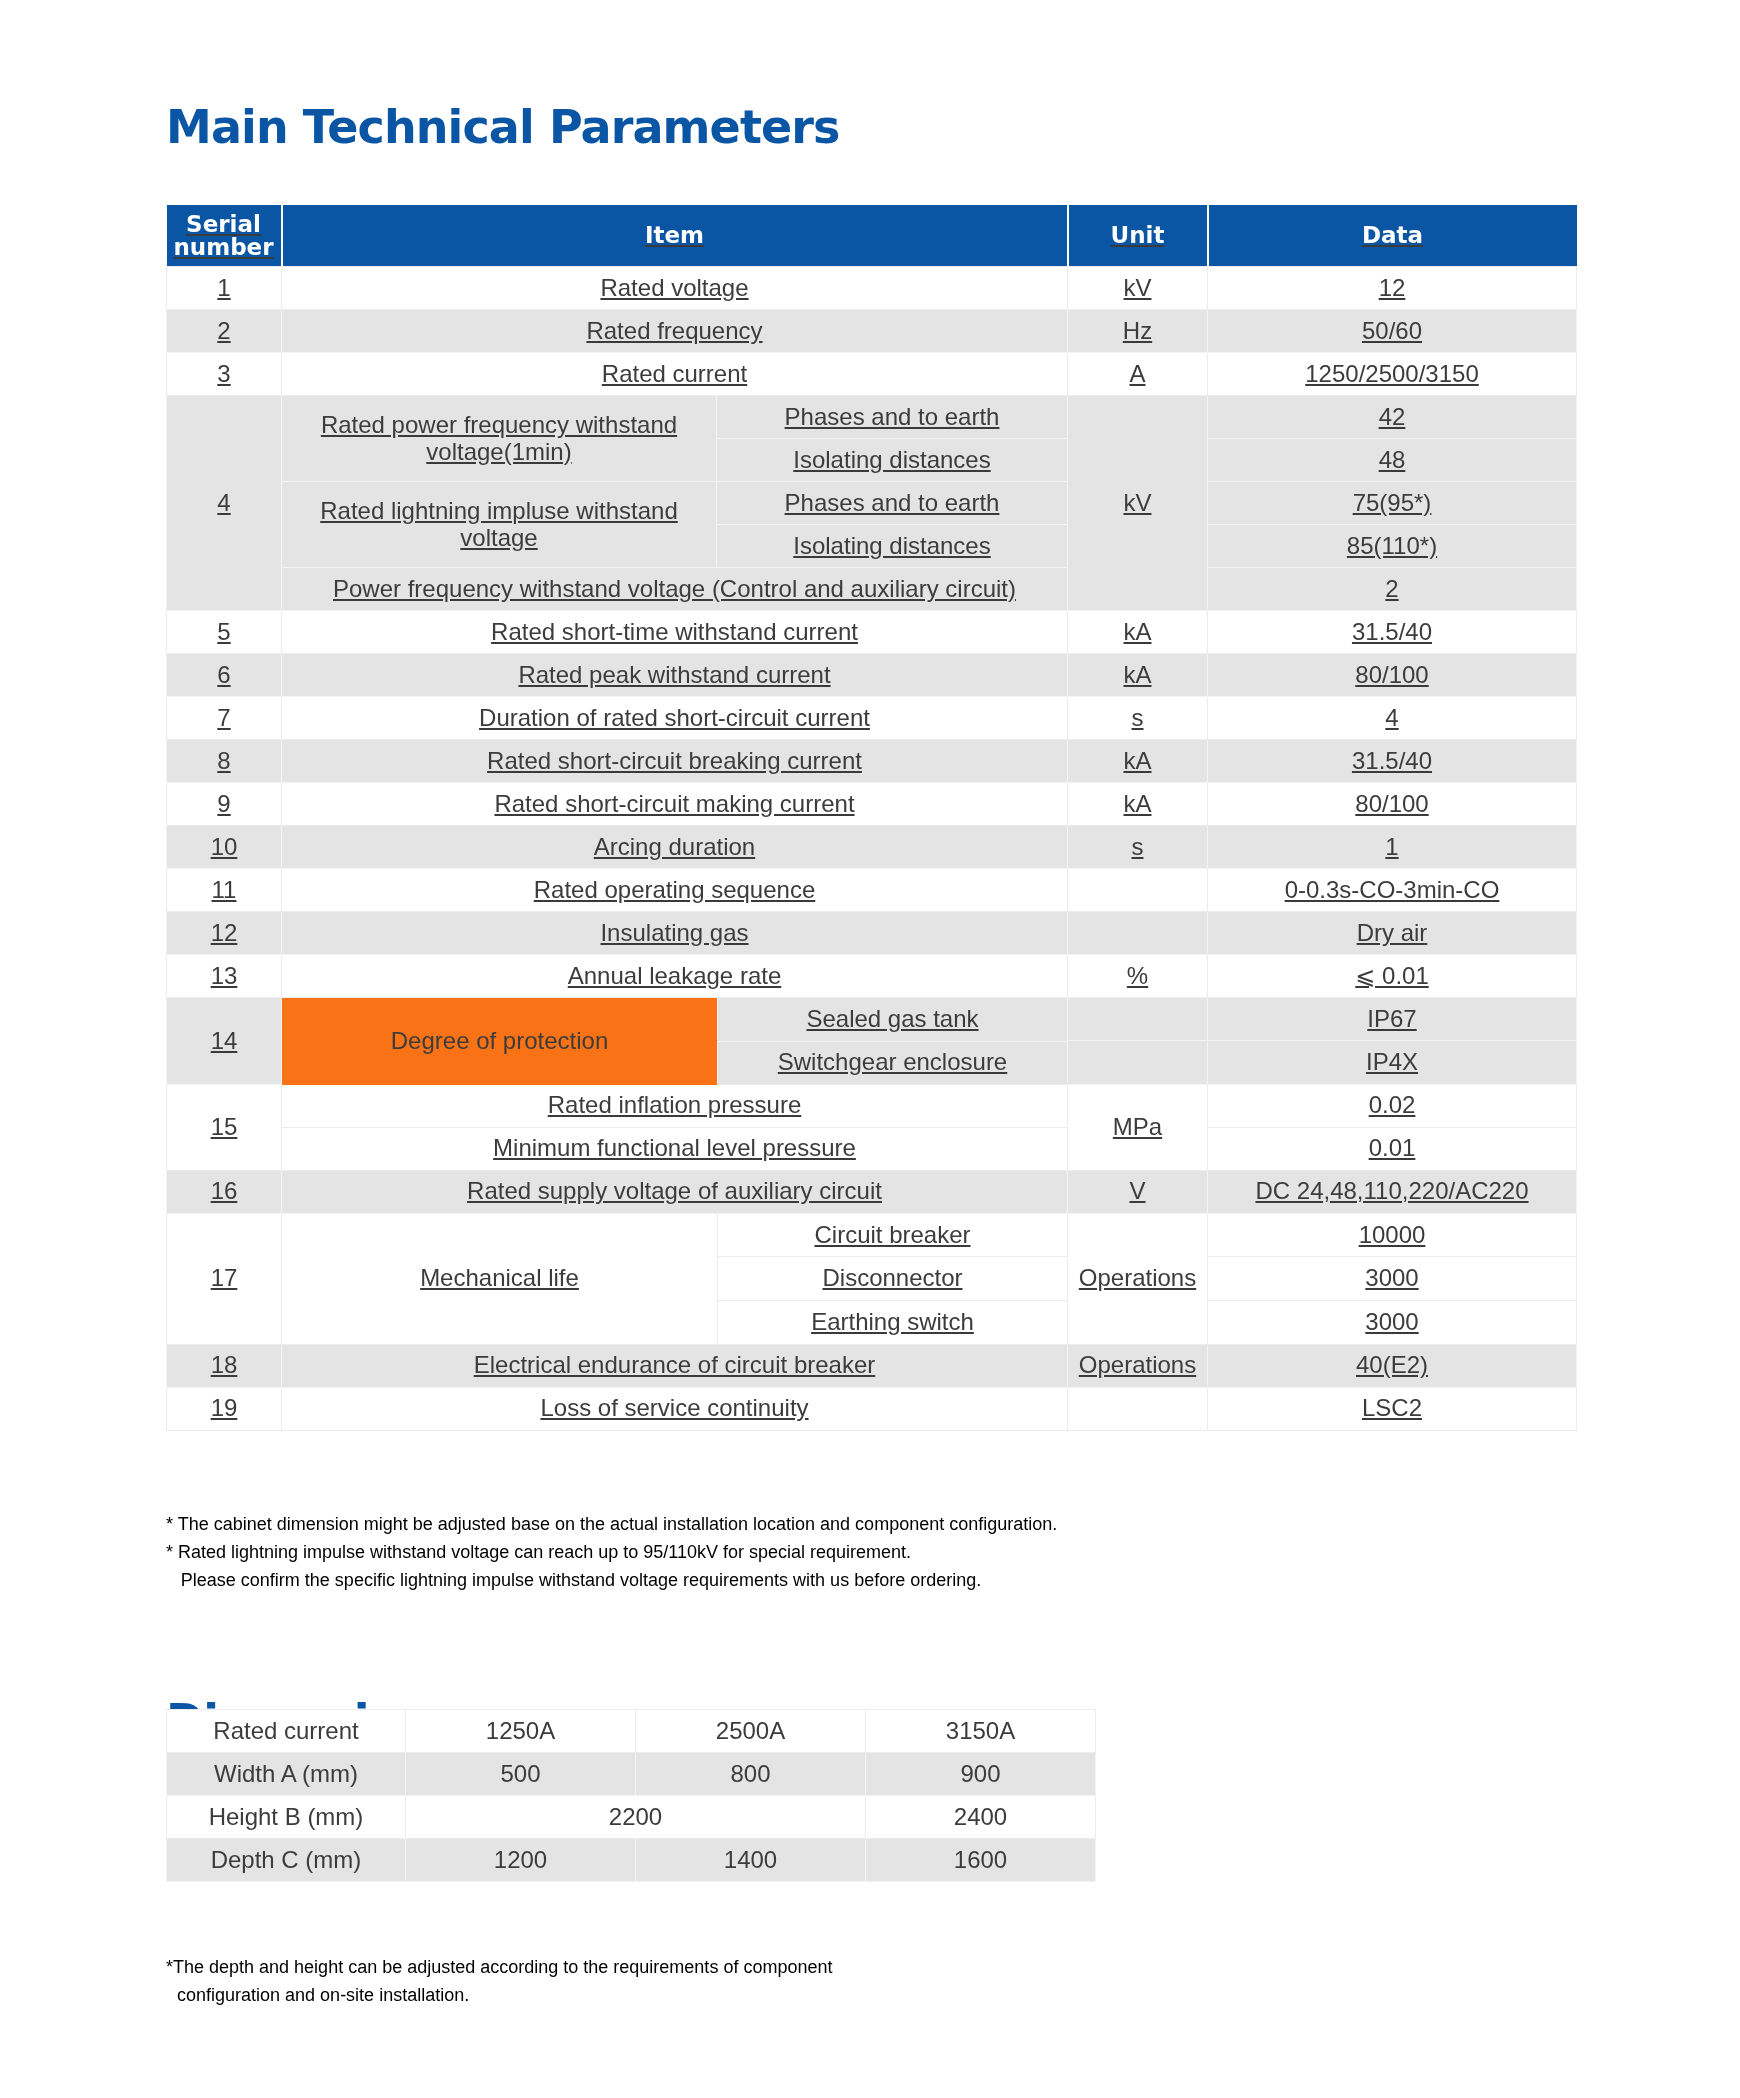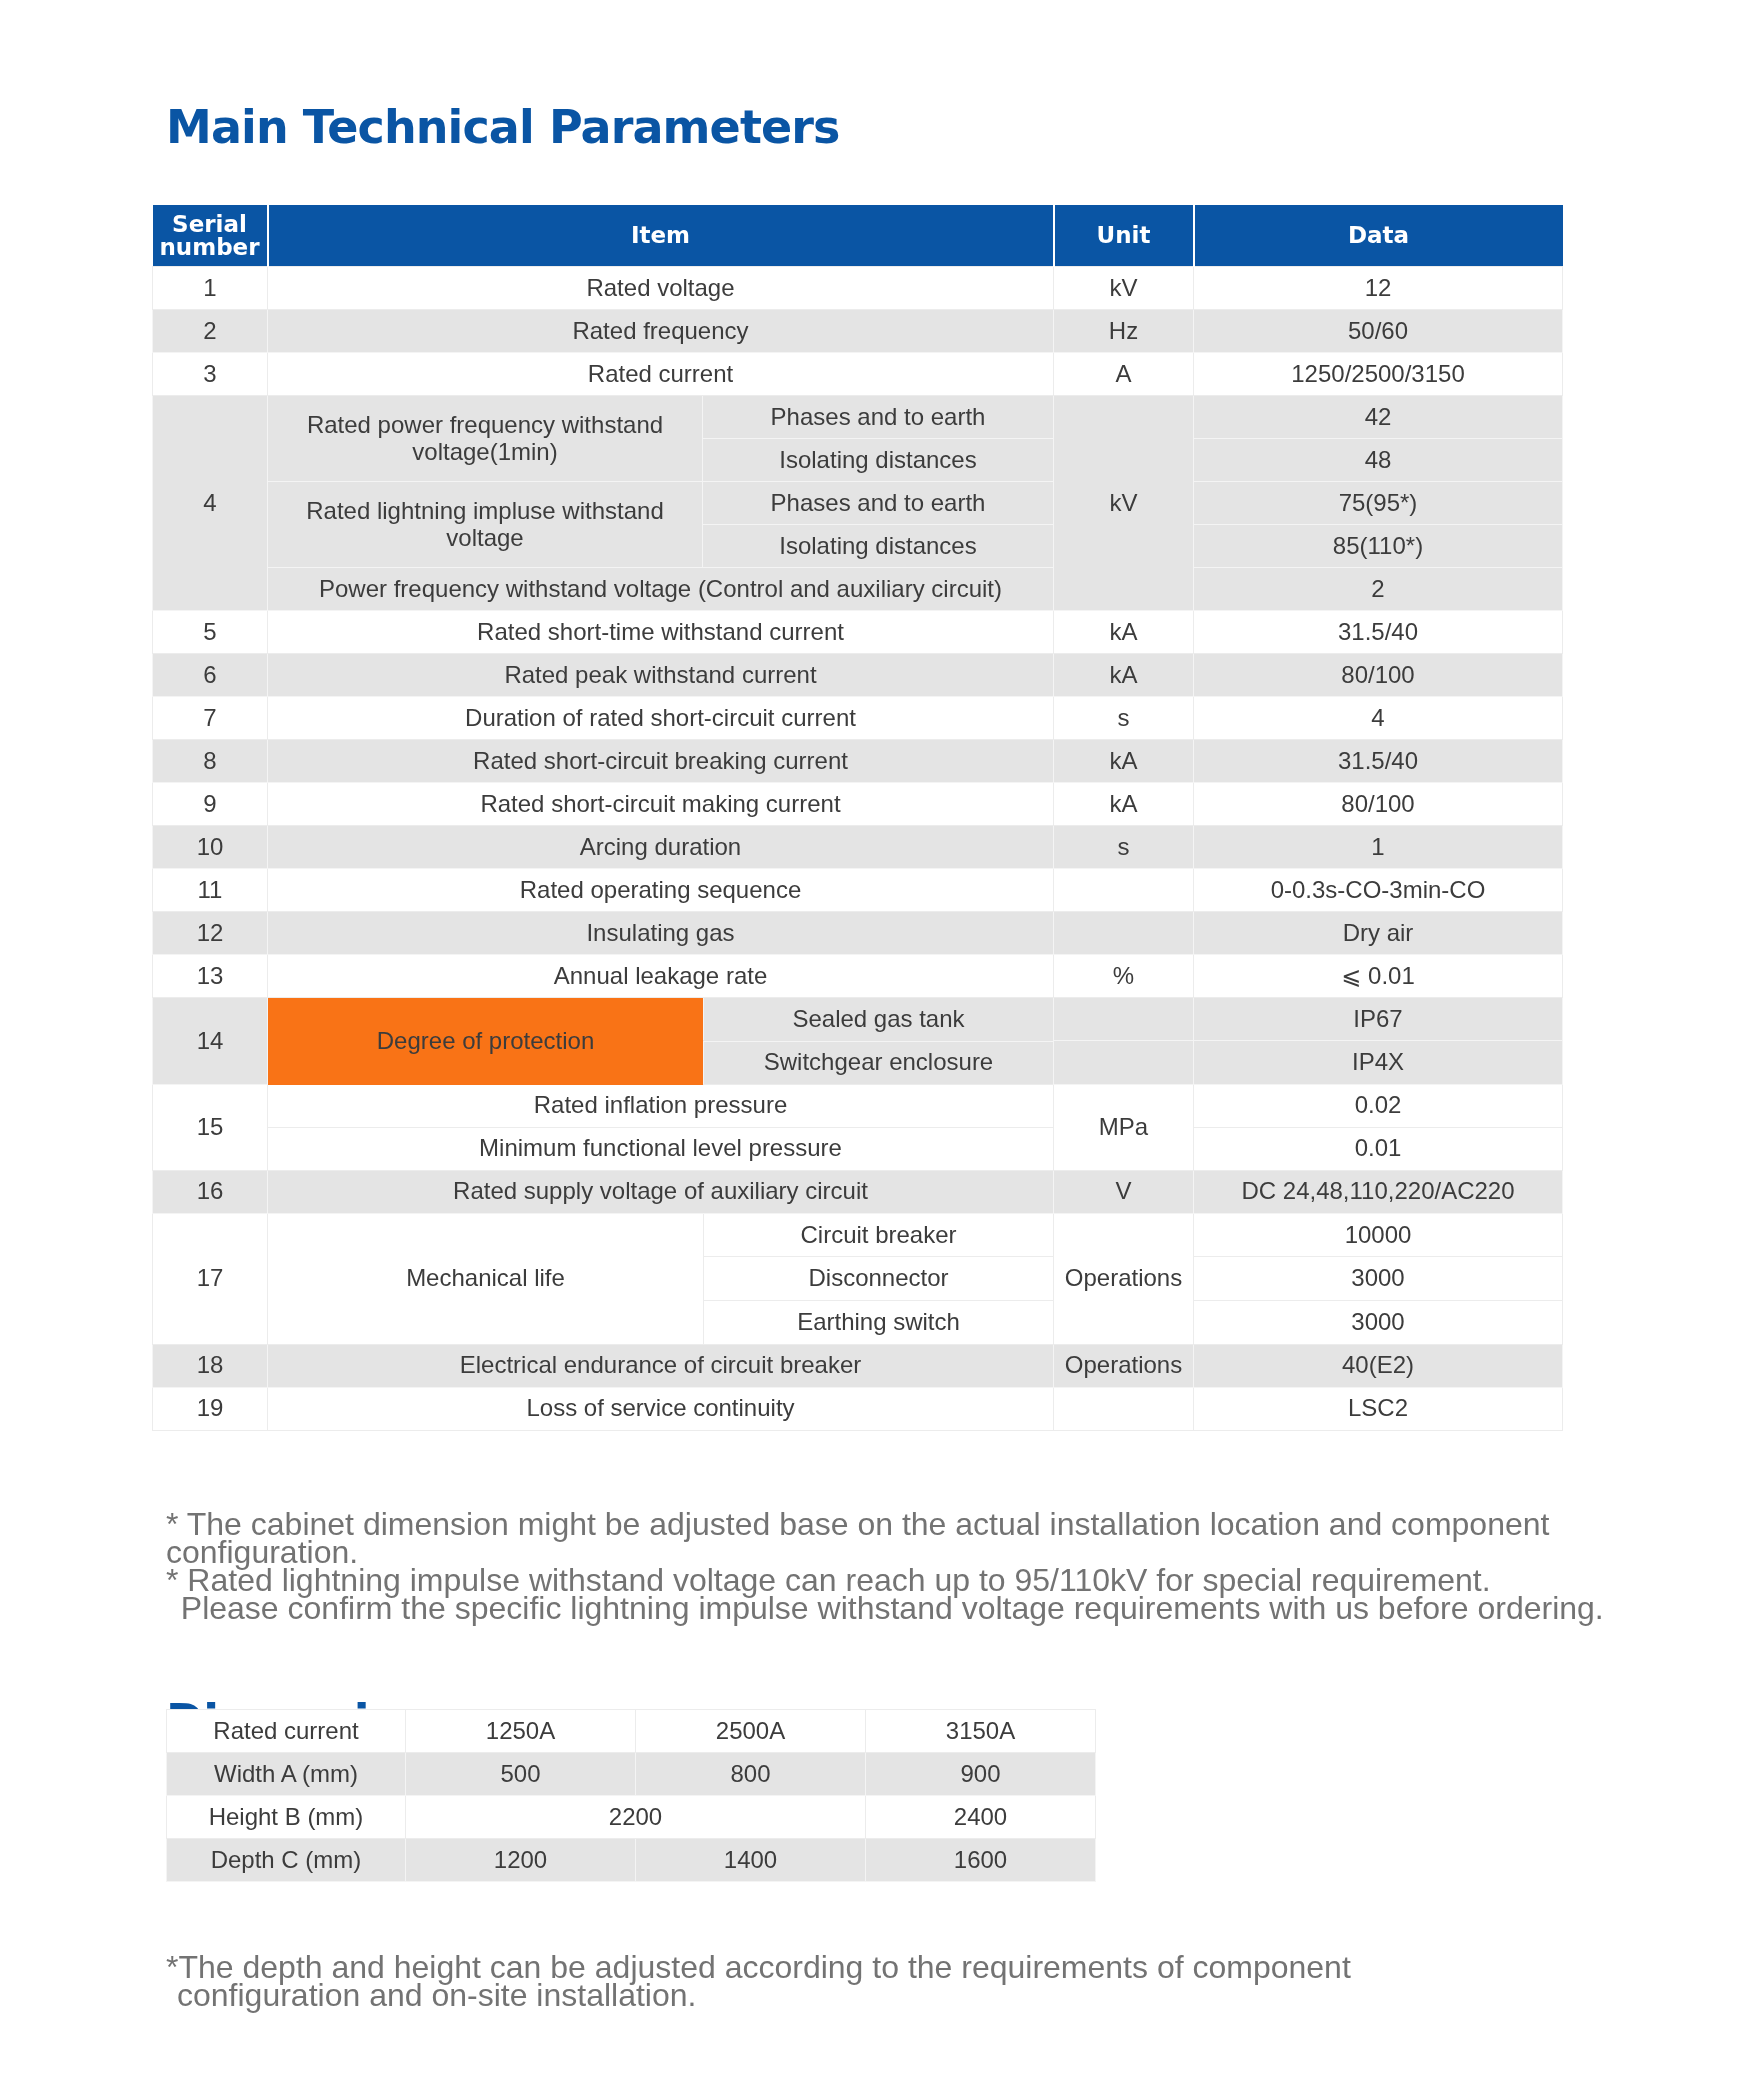--- a/index.html
+++ b/index.html
@@ -2,28 +2,28 @@
 <html style="font-size:14.8px"><head>
 <meta charset="utf-8">
 <style>
   html, body { margin: 0; padding: 0; background: #ffffff; }
   body { width: 1741px; height: 2099px; position: relative; font-family: "Liberation Sans", sans-serif; color: #3a3a3a; overflow: hidden; }
   .h1 { position: absolute; left: 166px; font-family: "DejaVu Sans", sans-serif; font-weight: bold; color: #0a55a4; font-size: 46px; letter-spacing: -0.9px; margin: 0; }
   #title-main { top: 100px; }
   #title-dim { top: 1694px; }
   table { position: absolute; border-collapse: collapse; table-layout: fixed; }
   td, th { text-align: center; vertical-align: middle; padding: 0; font-size: 24px; color: #3c3c3c; border: 1.8px solid #ececec; line-height: 1.1; }
-  #params { left: 152px; top: 205px; width: 1410px; }
+  #params { left: 166px; top: 205px; width: 1410px; text-decoration: underline; }
   #params th { background: #0a55a4; color: #ffffff; font-family: "DejaVu Sans", sans-serif; font-weight: bold; font-size: 23px; height: 61px; border: none; border-right: 2.8px solid #ffffff; }
   #params th:last-child { border-right: none; }
   #params td { height: 42px; }
   tr.w td { background: #ffffff; }
   tr.g td { background: #e4e4e4; }
   tr.g td, tr.g td { border-color: #f4f4f4; }
-  .notes { position: absolute; left: 166px; font-size: 32px; color: #737373; line-height: 28px; margin: 0; }
+  .notes { position: absolute; left: 166px; font-size: 18px; color: #000000; line-height: 28px; margin: 0; }
   #notes-main { top: 1510px; }
   #notes-dim { top: 1953px; }
   .indent { padding-left: 14.8px; }
   #dims { left: 166px; top: 1709px; width: 928px; }
   #dims td { height: 42px; }
 </style>
 </head>
 <body>
 
 <h1 class="h1" id="title-main">Main Technical Parameters</h1>

